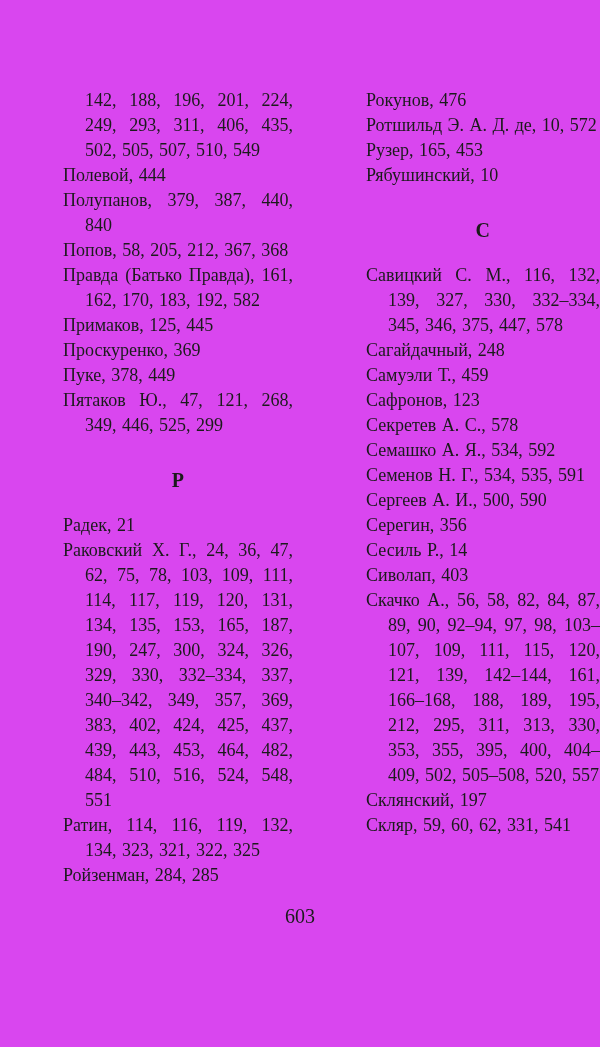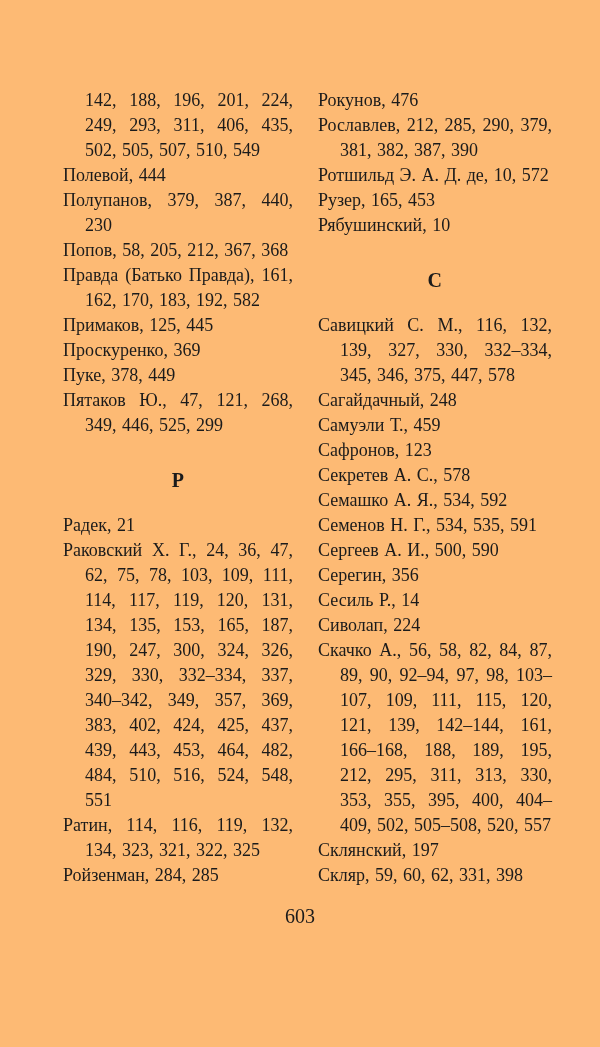--- a/index.html
+++ b/index.html
@@ -14,32 +14,32 @@
     color: #1b1b1b;
     font-family: "Liberation Serif", "DejaVu Serif", serif;
     font-size: 18px;
     line-height: 25px;
   }
   .page {
     box-sizing: border-box;
     width: 600px;
     height: 1047px;
     padding: 88px 48px 15px 63px;
-    background: #fdba74;
+    background: #d946ef;
   }
   .columns {
     display: flex;
     gap: 25px;
     align-items: flex-start;
   }
   .col {
     flex: 0 0 auto;
   }
   .col-left  { width: 230px; }
-  .col-right { width: 234px; }
+  .col-right { width: 234px; margin-left: 48px; }
 
   .entry {
     text-align: justify;
     text-align-last: left;
     -moz-text-align-last: left;
     padding-left: 22px;
     text-indent: -22px;
     word-spacing: 1px;
   }
   .continuation {
@@ -72,52 +72,51 @@
   }
 </style>
 </head>
 <body>
 
 <div class="page">
   <div class="columns">
     <div class="col col-left">
         <div class="continuation">142, 188, 196, 201, 224, 249, 293, 311, 406, 435, 502, 505, 507, 510, 549</div>
         <div class="entry">Полевой, 444</div>
-        <div class="entry">Полупанов, 379, 387, 440, 230</div>
+        <div class="entry">Полупанов, 379, 387, 440, 840</div>
         <div class="entry">Попов, 58, 205, 212, 367, 368</div>
         <div class="entry">Правда (Батько Правда), 161, 162, 170, 183, 192, 582</div>
         <div class="entry">Примаков, 125, 445</div>
         <div class="entry">Проскуренко, 369</div>
         <div class="entry">Пуке, 378, 449</div>
         <div class="entry">Пятаков Ю., 47, 121, 268, 349, 446, 525, 299</div>
         <div class="section">Р</div>
         <div class="entry">Радек, 21</div>
         <div class="entry">Раковский Х. Г., 24, 36, 47, 62, 75, 78, 103, 109, 111, 114, 117, 119, 120, 131, 134, 135, 153, 165, 187, 190, 247, 300, 324, 326, 329, 330, 332–334, 337, 340–342, 349, 357, 369, 383, 402, 424, 425, 437, 439, 443, 453, 464, 482, 484, 510, 516, 524, 548, 551</div>
         <div class="entry">Ратин, 114, 116, 119, 132, 134, 323, 321, 322, 325</div>
         <div class="entry">Ройзенман, 284, 285</div>
       </div>
     <div class="col col-right">
         <div class="entry">Рокунов, 476</div>
-        <div class="entry">Рославлев, 212, 285, 290, 379, 381, 382, 387, 390</div>
         <div class="entry">Ротшильд Э. А. Д. де, 10, 572</div>
         <div class="entry">Рузер, 165, 453</div>
         <div class="entry">Рябушинский, 10</div>
         <div class="section">С</div>
         <div class="entry">Савицкий С. М., 116, 132, 139, 327, 330, 332–334, 345, 346, 375, 447, 578</div>
         <div class="entry">Сагайдачный, 248</div>
         <div class="entry">Самуэли Т., 459</div>
         <div class="entry">Сафронов, 123</div>
         <div class="entry">Секретев А. С., 578</div>
         <div class="entry">Семашко А. Я., 534, 592</div>
         <div class="entry">Семенов Н. Г., 534, 535, 591</div>
         <div class="entry">Сергеев А. И., 500, 590</div>
         <div class="entry">Серегин, 356</div>
         <div class="entry">Сесиль Р., 14</div>
-        <div class="entry">Сиволап, 224</div>
+        <div class="entry">Сиволап, 403</div>
         <div class="entry">Скачко А., 56, 58, 82, 84, 87, 89, 90, 92–94, 97, 98, 103–107, 109, 111, 115, 120, 121, 139, 142–144, 161, 166–168, 188, 189, 195, 212, 295, 311, 313, 330, 353, 355, 395, 400, 404–409, 502, 505–508, 520, 557</div>
         <div class="entry">Склянский, 197</div>
-        <div class="entry">Скляр, 59, 60, 62, 331, 398</div>
+        <div class="entry">Скляр, 59, 60, 62, 331, 541</div>
       </div>
   </div>
   <div class="footer">
     <span>603</span>
   </div>
 </div>
 
 </body></html>

